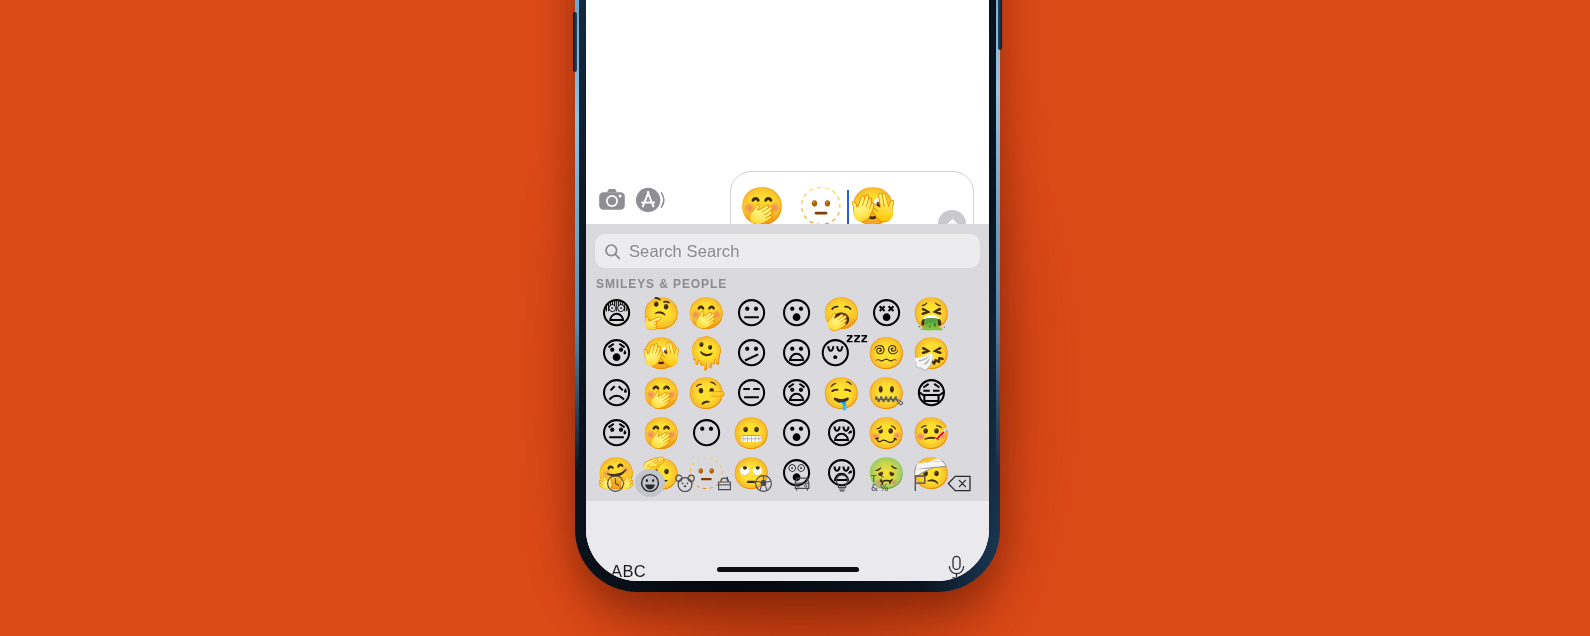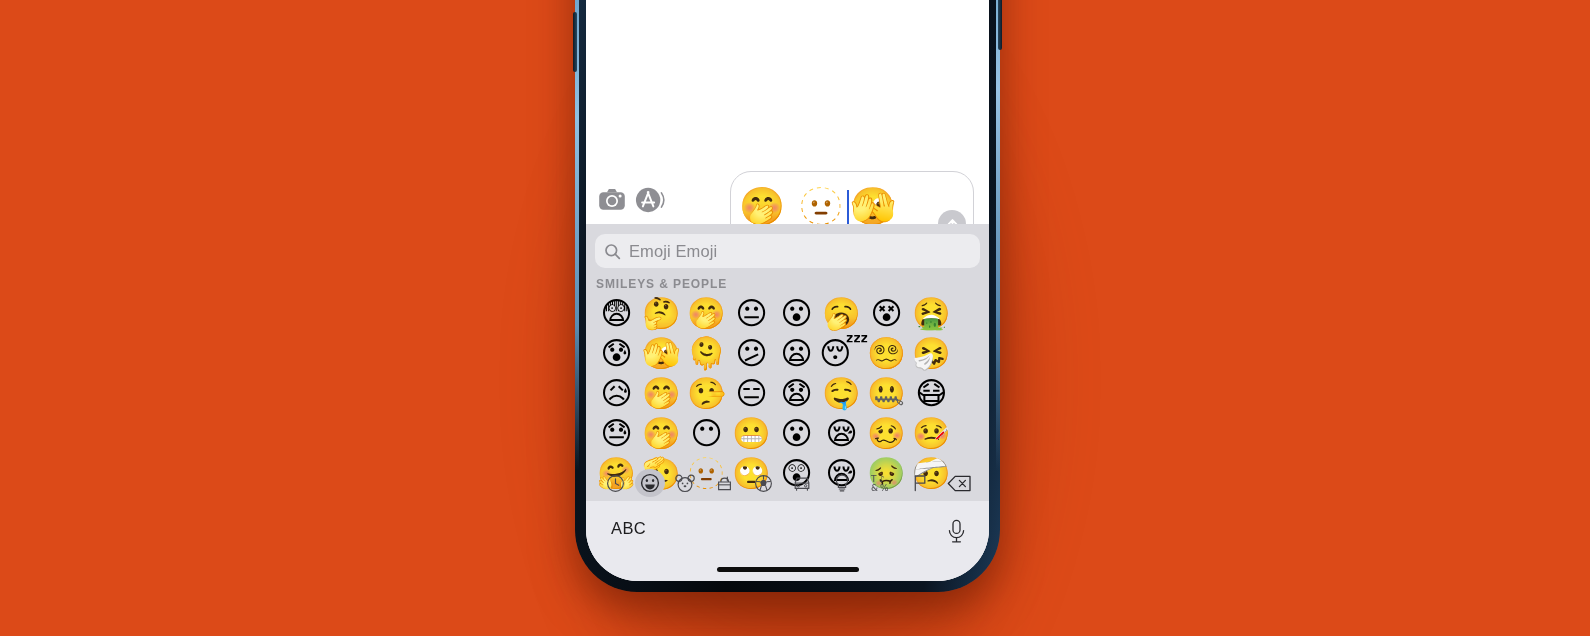--- a/index.html
+++ b/index.html
@@ -235,21 +235,21 @@
   }
 
   #bottom-bar {
     position: absolute;
     left: 0;
     top: 277px;
     width: 403px;
     height: 80px;
     background: #e9e9ee;
     display: flex;
-    align-items: flex-start;
+    align-items: flex-end;
     justify-content: space-between;
     padding: 18px 22px 0 25px;
   }
   #abc-key-label {
     font-size: 16.5px;
     color: #1c1c1e;
     letter-spacing: 0.4px;
   }
 
   #home-indicator {
@@ -310,21 +310,21 @@
       </div>
     </div>
 
     <div id="emoji-keyboard">
 
       <div id="search-bar">
         <svg width="17" height="17" viewBox="0 0 17 17">
           <circle cx="7.3" cy="7.3" r="5.3" stroke="#8a8a8f" stroke-width="1.7" fill="none"></circle>
           <line x1="11.2" y1="11.2" x2="15.3" y2="15.4" stroke="#8a8a8f" stroke-width="1.7" stroke-linecap="round"></line>
         </svg>
-        <span id="search-placeholder">Emoji Emoji</span>
+        <span id="search-placeholder">Search Search</span>
       </div>
 
       <div id="category-title">SMILEYS &amp; PEOPLE</div>
 
       <div id="emoji-grid">
         <div class="emoji-row">
           <div class="emoji-cell">😨</div>
           <div class="emoji-cell">🤔</div>
           <div class="emoji-cell">🤭</div>
           <div class="emoji-cell">😐</div>

